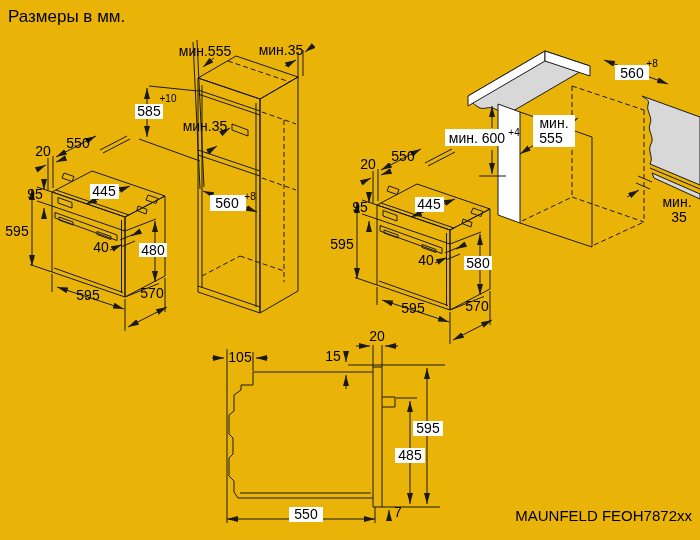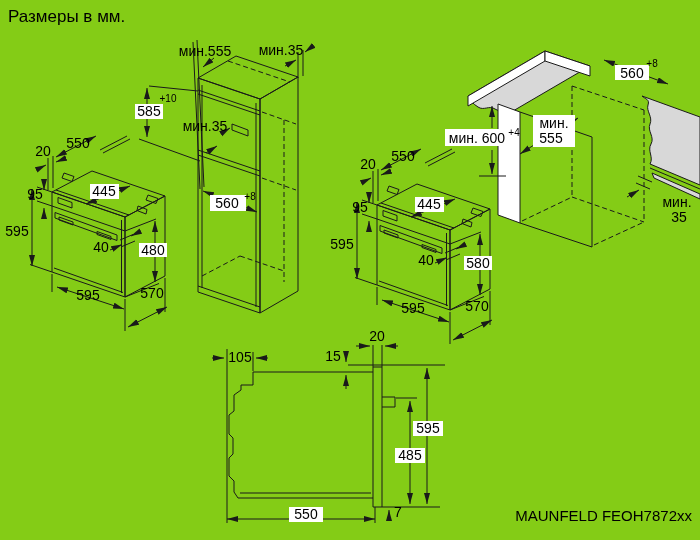--- a/index.html
+++ b/index.html
@@ -1,16 +1,16 @@
 <!DOCTYPE html>
 <html><head>
 <meta charset="utf-8">
 <style>
   html,body{margin:0;padding:0;background:#fff;}
-  .stage{position:relative;width:700px;height:540px;background:#84cc16;overflow:hidden;
+  .stage{position:relative;width:700px;height:540px;background:#eab308;overflow:hidden;
          font-family:"Liberation Sans",sans-serif;}
   svg{display:block;}
   .ln{fill:none;stroke:#1a1a1a;stroke-width:1;stroke-linejoin:miter;stroke-linecap:butt;}
   .fw{fill:#ffffff;stroke:#1a1a1a;stroke-width:1;}
   .fg{fill:#d8d8d8;stroke:#1a1a1a;stroke-width:1;}
   .dash{stroke-dasharray:5 3;}
   .lbl{font-family:"Liberation Sans",sans-serif;font-size:14px;fill:#000;}
   .sup{font-family:"Liberation Sans",sans-serif;font-size:10px;fill:#000;}
   .ttl{font-family:"Liberation Sans",sans-serif;font-size:17px;fill:#000;}
   .mdl{font-family:"Liberation Sans",sans-serif;font-size:15px;fill:#000;}

